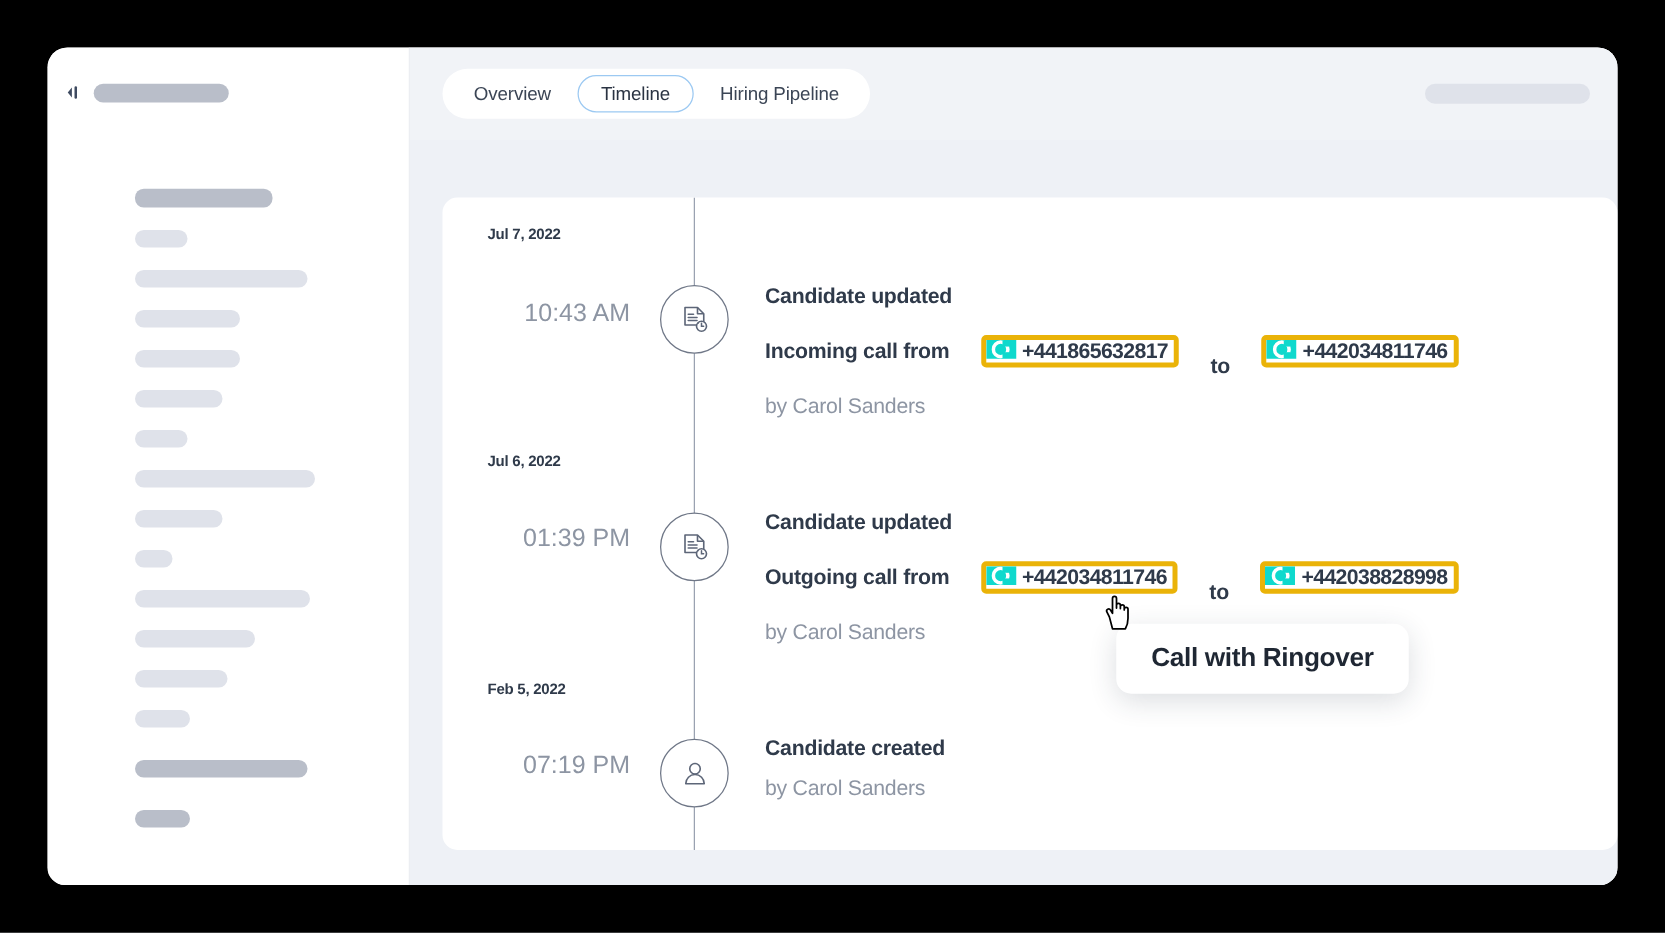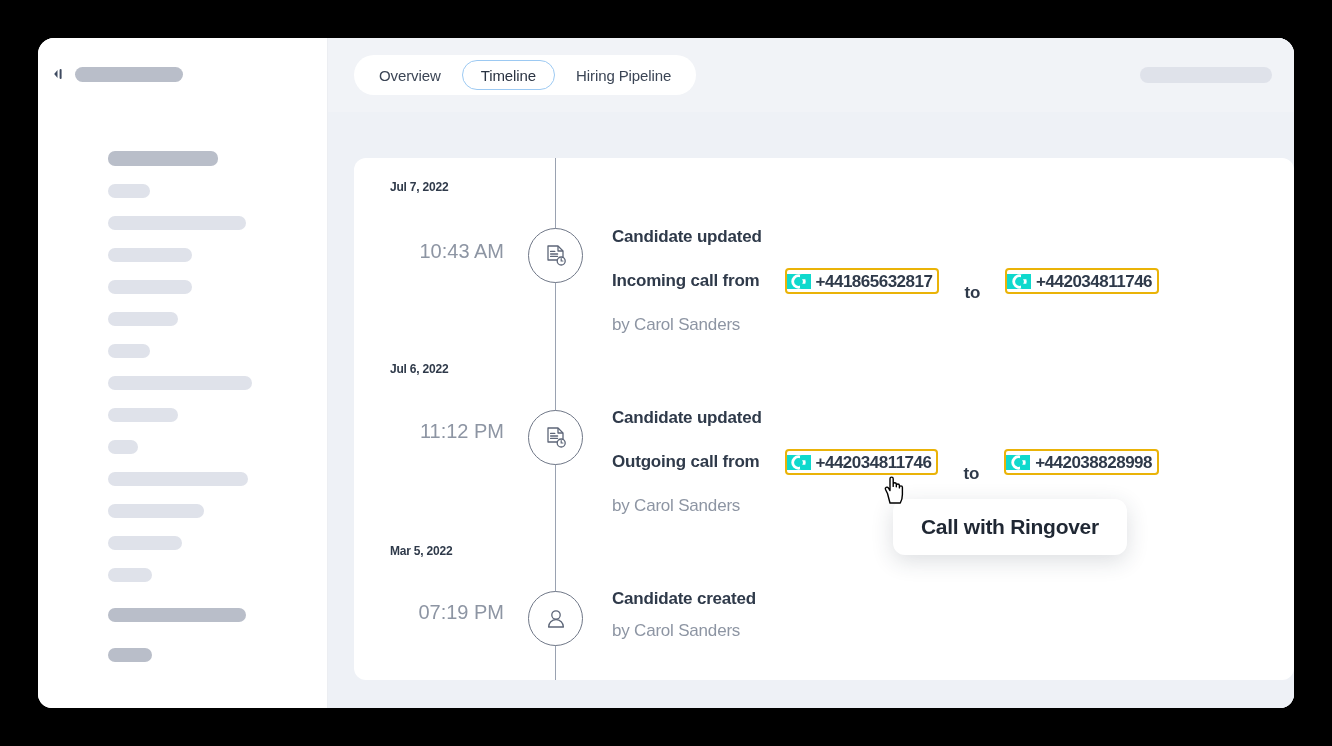--- a/index.html
+++ b/index.html
@@ -239,22 +239,22 @@
     color: #8d95a3;
     line-height: 30px;
     letter-spacing: -0.2px;
     white-space: nowrap;
     margin-top: 2px;
   }
 
   
   .phone-badge {
     display: inline-flex;
-    align-items: center;
-    border: 2px solid #eab308;
+    align-items: flex-start;
+    border: 4px solid #eab308;
     border-radius: 4px;
     height: 26px;
     overflow: hidden;
     background: #ffffff;
     cursor: pointer;
     vertical-align: middle;
   }
   .phone-badge .pb-icon {
     background: #0fd9cd;
     width: 24px;
@@ -403,21 +403,21 @@
                   </span>
                   <span class="pb-num">+442034811746</span>
                 </span>
               </div>
               <div class="tl-by">by Carol Sanders</div>
             </div>
           </div>
 
           <div class="tl-group">
             <div class="tl-date" style="top:204px;">Jul 6, 2022</div>
-            <div class="tl-time" style="top:262px;">11:12 PM</div>
+            <div class="tl-time" style="top:262px;">01:39 PM</div>
 
             <div class="tl-marker" style="top:252px;">
               <svg width="26" height="26" viewBox="0 0 26 26" fill="none">
                 <path d="M5 3 h10 l5 5 v9 h-15 z" stroke="#5d6678" stroke-width="1.3" fill="#fff" stroke-linejoin="round"></path>
                 <path d="M15 3 v5 h5" stroke="#5d6678" stroke-width="1.3" fill="none" stroke-linejoin="round"></path>
                 <path d="M7.6 8.4 h4.2 M7.6 11 h7 M7.6 13.4 h7" stroke="#5d6678" stroke-width="1.3" stroke-linecap="round"></path>
                 <circle cx="18.2" cy="18" r="4" stroke="#5d6678" stroke-width="1.3" fill="#fff"></circle>
                 <path d="M18.2 15.6 v2.4 h1.7" stroke="#5d6678" stroke-width="1.2" stroke-linecap="round" fill="none"></path>
                 <path d="M15.3 15.6 l0.9 0.5 l-0.1 -1.1 z" fill="#5d6678"></path>
               </svg>
@@ -447,21 +447,21 @@
                     </svg>
                   </span>
                   <span class="pb-num">+442038828998</span>
                 </span>
               </div>
               <div class="tl-by">by Carol Sanders</div>
             </div>
           </div>
 
           <div class="tl-group">
-            <div class="tl-date" style="top:386px;">Mar 5, 2022</div>
+            <div class="tl-date" style="top:386px;">Feb 5, 2022</div>
             <div class="tl-time" style="top:443px;">07:19 PM</div>
 
             <div class="tl-marker" style="top:433px;">
               <svg width="26" height="26" viewBox="0 0 26 26" fill="none">
                 <circle cx="13" cy="9" r="4.2" stroke="#5d6678" stroke-width="1.3"></circle>
                 <path d="M5.6 21 a7.4 7.4 0 0 1 14.8 0 z" stroke="#5d6678" stroke-width="1.3" fill="none" stroke-linejoin="round"></path>
               </svg>
             </div>
 
             <div class="tl-body" style="top:426px;">

